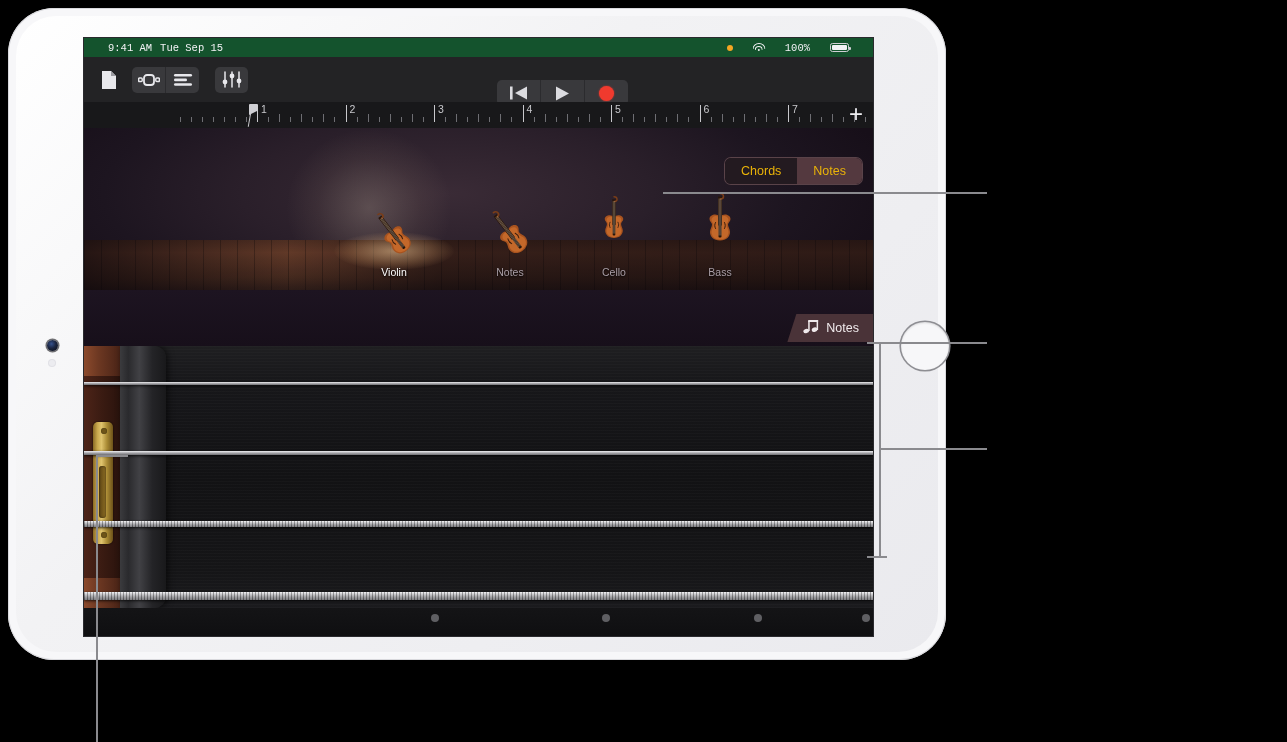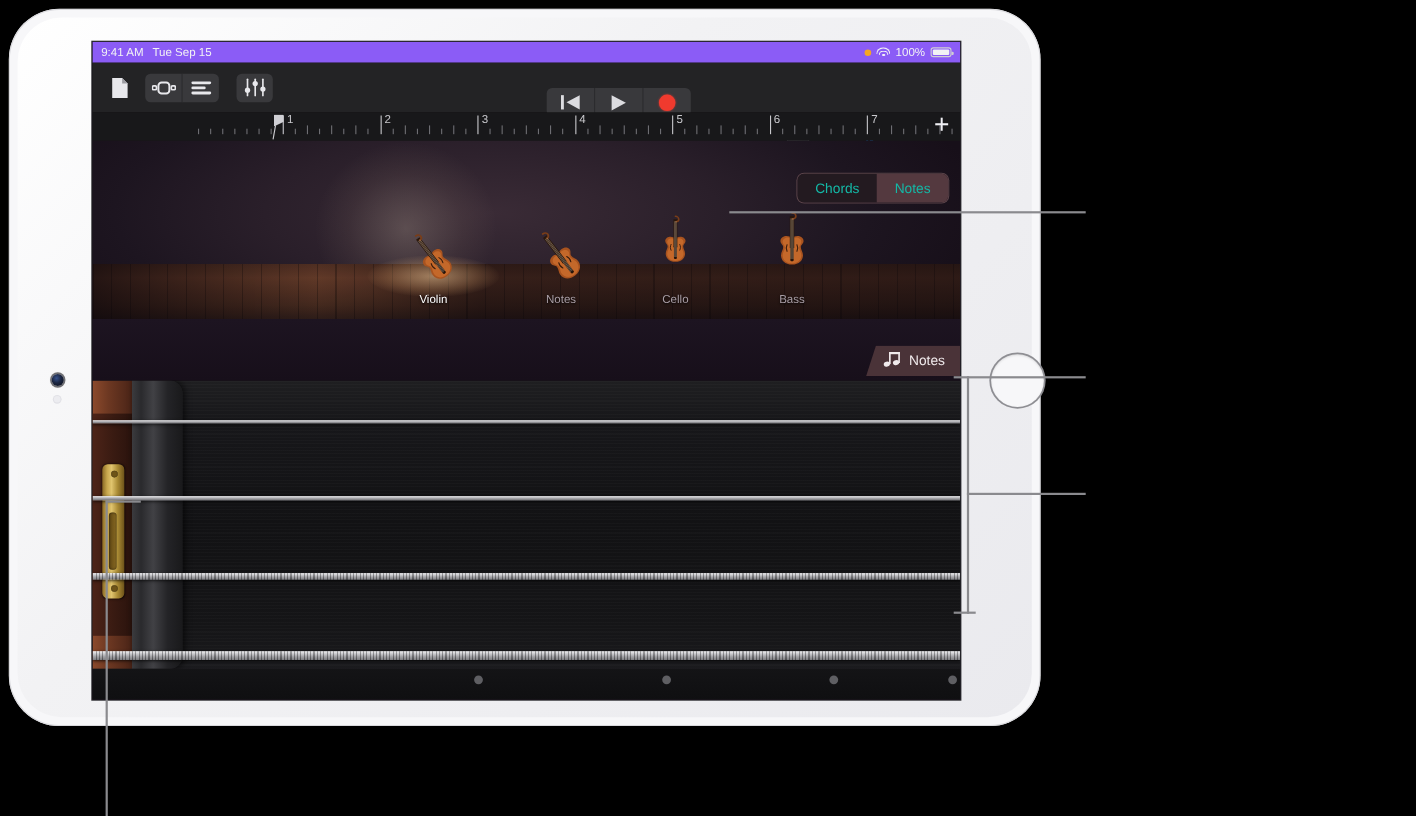--- a/index.html
+++ b/index.html
@@ -17,24 +17,24 @@
   .cam-sensor{position:absolute;left:41px;top:352px;width:6px;height:6px;border-radius:50%;
         background:#ececf0;box-shadow:0 0 0 1px #e1e1e6;}
   .home-btn{position:absolute;left:893px;top:314px;width:48px;height:48px;border-radius:50%;
         background:#f7f7f9;box-shadow:0 0 0 1.6px #8e8e93, inset 0 1px 2px rgba(0,0,0,.12);}
 
   
   .screen{position:absolute;left:84px;top:38px;width:789px;height:598px;background:#151017;overflow:hidden;
           box-shadow:0 0 0 1px #2a2a2e;}
 
   
-  .statusbar{position:absolute;left:0;top:0;width:789px;height:19px;background:#8b5cf6;
-             display:flex;align-items:center;padding:0 8px;box-sizing:border-box;}
+  .statusbar{position:absolute;left:0;top:0;width:789px;height:19px;background:#14532d;
+             display:flex;align-items:center;padding:0 24px;box-sizing:border-box;font-family:Liberation Mono, monospace;}
   .sb-left{display:flex;align-items:center;gap:8px;color:#f2f2f5;font-size:10.5px;}
-  .sb-right{margin-left:auto;display:flex;align-items:center;gap:5px;color:#f2f2f5;font-size:10.5px;}
+  .sb-right{margin-left:auto;display:flex;align-items:center;gap:20px;color:#f2f2f5;font-size:10.5px;}
   .dot-orange{width:6px;height:6px;border-radius:50%;background:#f5a623;display:inline-block;}
   .wifi{position:relative;width:12px;height:9px;}
   .wifi i{position:absolute;left:50%;border:1.4px solid #f2f2f5;border-bottom:none;
           border-radius:50% 50% 0 0 / 100% 100% 0 0;transform:translateX(-50%);}
   .wifi i:nth-child(1){width:11px;height:5px;top:0;}
   .wifi i:nth-child(2){width:6.5px;height:3.2px;top:2.6px;}
   .wifi i:nth-child(3){width:2.4px;height:2.4px;top:5.6px;border-radius:50%;background:#f2f2f5;border:none;}
   .batt{width:19px;height:9.5px;border:1.2px solid #cfcfd4;border-radius:2.4px;position:relative;box-sizing:border-box;padding:1px;}
   .batt::after{content:"";position:absolute;right:-3px;top:3px;width:1.6px;height:3.5px;background:#cfcfd4;border-radius:0 1px 1px 0;}
   .batt i{display:block;height:100%;background:#f2f2f5;border-radius:1px;}
@@ -91,21 +91,21 @@
   .inst .name{position:absolute;left:50%;top:98px;transform:translateX(-50%);font-size:10.5px;white-space:nowrap;}
   .inst.on .name{color:#fff;text-shadow:0 1px 2px rgba(0,0,0,.9);}
   .inst.off .name{color:#a99ea6;text-shadow:0 1px 2px rgba(0,0,0,.9);}
   .violin-svg{position:absolute;left:50%;transform:translateX(-50%);}
 
   .modern-tab{position:absolute;left:11px;top:28px;width:128px;height:38px;background:#4a3338;
               border-radius:0 8px 8px 0;display:flex;align-items:center;justify-content:center;
               color:#f2ecee;font-size:13px;}
   .seg{position:absolute;right:11px;top:30px;display:flex;border-radius:6px;overflow:hidden;
        box-shadow:0 0 0 1px #5a4349;}
-  .seg div{padding:0 16px;height:26px;line-height:26px;font-size:12.5px;color:#14b8a6;}
+  .seg div{padding:0 16px;height:26px;line-height:26px;font-size:12.5px;color:#eab308;}
   .seg .seg-off{background:#231a20;}
   .seg .seg-on{background:#54393f;}
   .scale-btn{position:absolute;right:0;top:186px;height:28px;padding:0 14px 0 16px;
              background:#4a3338;border-radius:8px 0 0 0;display:flex;align-items:center;gap:7px;
              color:#f0eaec;font-size:12.5px;clip-path:polygon(9px 0,100% 0,100% 100%,0 100%);}
 
   
   .board{position:absolute;left:0;top:308px;width:789px;height:290px;background:#140d16;overflow:hidden;}
   .neck{position:absolute;left:0;top:0;width:789px;height:262px;
         background:linear-gradient(180deg,#1f1f21 0%,#17171a 14%,#121214 50%,#151517 86%,#1b1b1e 100%);}

